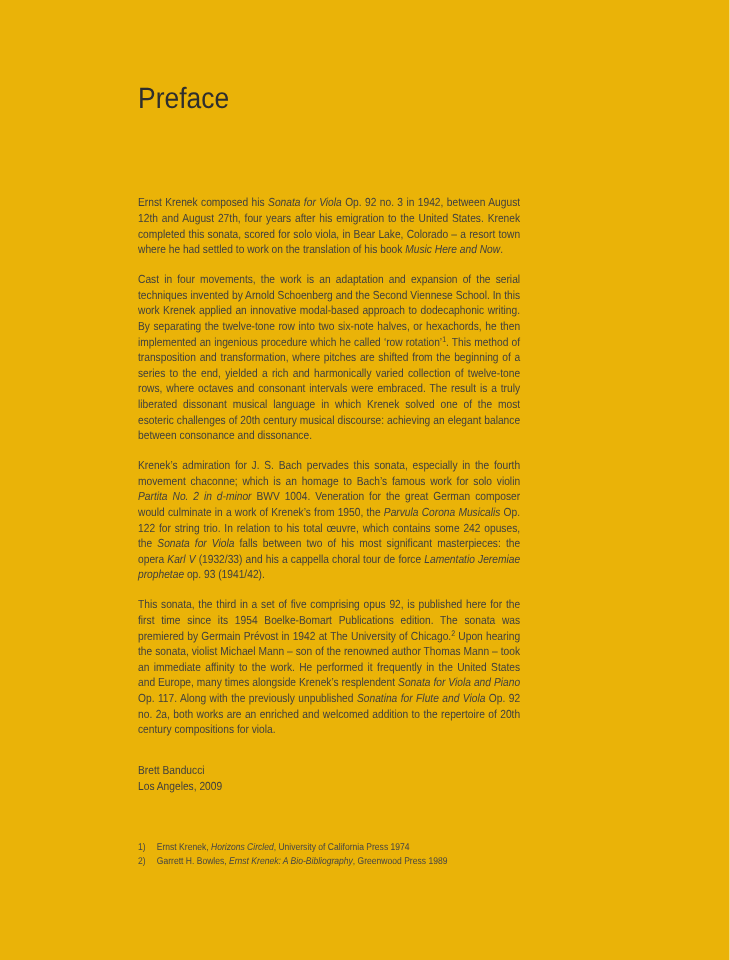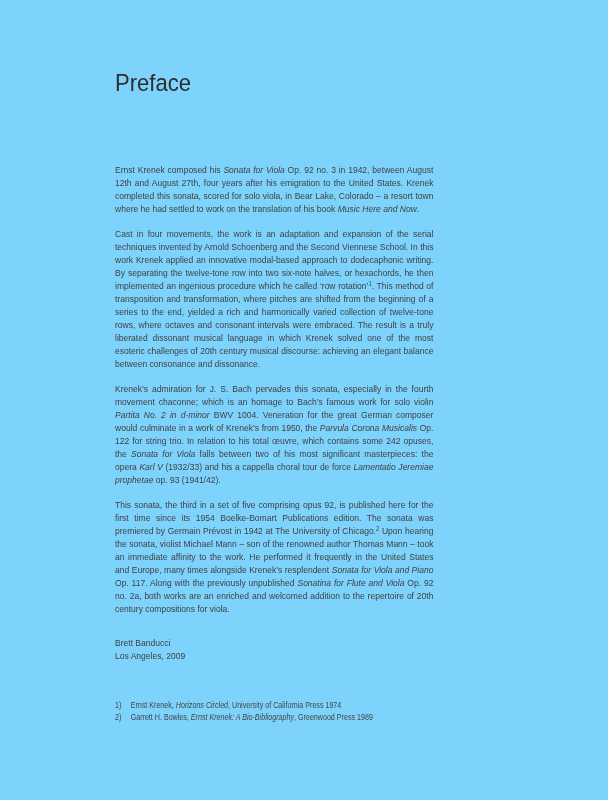--- a/index.html
+++ b/index.html
@@ -4,21 +4,21 @@
 <style>
   html, body {
     margin: 0;
     padding: 0;
     background: #ffffff;
   }
   .page {
     position: relative;
     width: 608px;
     height: 800px;
-    background: #7dd3fc;
+    background: #eab308;
     font-family: "Liberation Sans", sans-serif;
     overflow: hidden;
   }
   .page-title {
     position: absolute;
     left: 115px;
     top: 69px;
     margin: 0;
     font-size: 24.5px;
     font-weight: 400;

